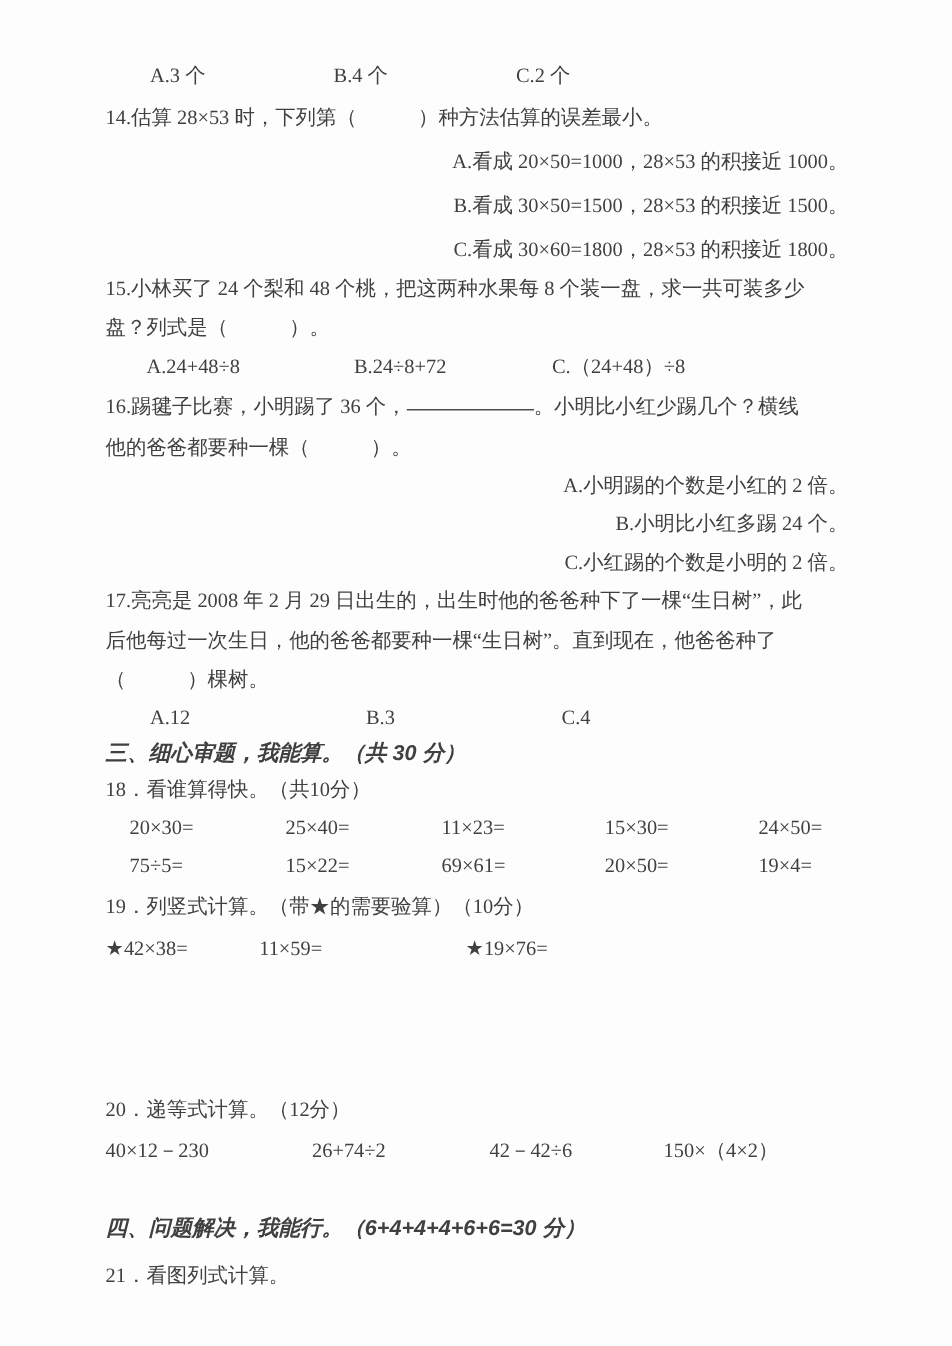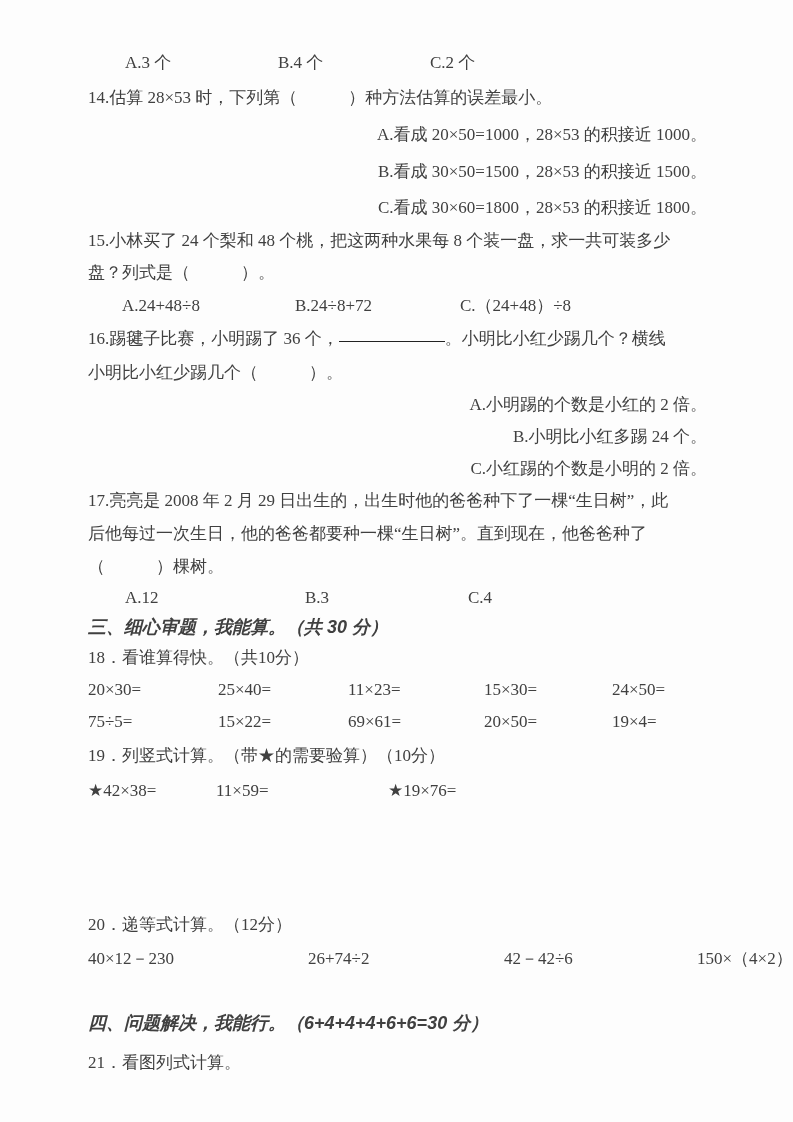--- a/index.html
+++ b/index.html
@@ -30,23 +30,23 @@
   .optrow{display:flex;}
   .q13opts{padding-left:37px}
   .q13opts .oa{width:153px}
   .q13opts .ob{width:152px}
   .q15opts{padding-left:34px}
   .q15opts .oa{width:173px}
   .q15opts .ob{width:165px}
   .q17opts{padding-left:37px}
   .q17opts .oa{width:180px}
   .q17opts .ob{width:163px}
-  .calcgrid5{display:grid;grid-template-columns:130px 130px 136px 128px auto;}
+  .calcgrid5{display:grid;grid-template-columns:130px 130px 136px 128px auto;margin-left:20px;}
   .calcgrid4a{display:grid;grid-template-columns:128px 172px 158px auto;}
-  .calcgrid4b{display:grid;grid-template-columns:172px 148px 145px auto;gap:48px;}
+  .calcgrid4b{display:grid;grid-template-columns:172px 148px 145px auto;}
   .blank{
     display:inline-block;width:106px;height:2px;
     border-bottom:1.6px solid #222;
     vertical-align:2px;
   }
   .workspace{height:100px;}
   .gap-small{height:30px;}
 </style>
 </head>
 <body>
@@ -68,21 +68,21 @@
   <div class="ln">盘？列式是（　　　）。</div>
   <div class="ln optrow q15opts">
     <span class="oa">A.24+48÷8</span>
     <span class="ob">B.24÷8+72</span>
     <span class="oc">C.（24+48）÷8</span>
   </div>
 
   <div class="ln h34">
     <span>16.踢毽子比赛，小明踢了 36 个，</span><span class="blank"></span><span>。小明比小红少踢几个？横线</span>
   </div>
-  <div class="ln">小明比小红少踢几个（　　　）。</div>
+  <div class="ln">他的爸爸都要种一棵（　　　）。</div>
   <div class="ln h32 ind">A.小明踢的个数是小红的 2 倍。</div>
   <div class="ln h32 ind">B.小明比小红多踢 24 个。</div>
   <div class="ln h32 ind">C.小红踢的个数是小明的 2 倍。</div>
 
   <div class="ln h32">17.亮亮是 2008 年 2 月 29 日出生的，出生时他的爸爸种下了一棵“生日树”，此</div>
   <div class="ln h34">后他每过一次生日，他的爸爸都要种一棵“生日树”。直到现在，他爸爸种了</div>
   <div class="ln h32">（　　　）棵树。</div>
   <div class="ln h29 optrow q17opts">
     <span class="oa">A.12</span>
     <span class="ob">B.3</span>

